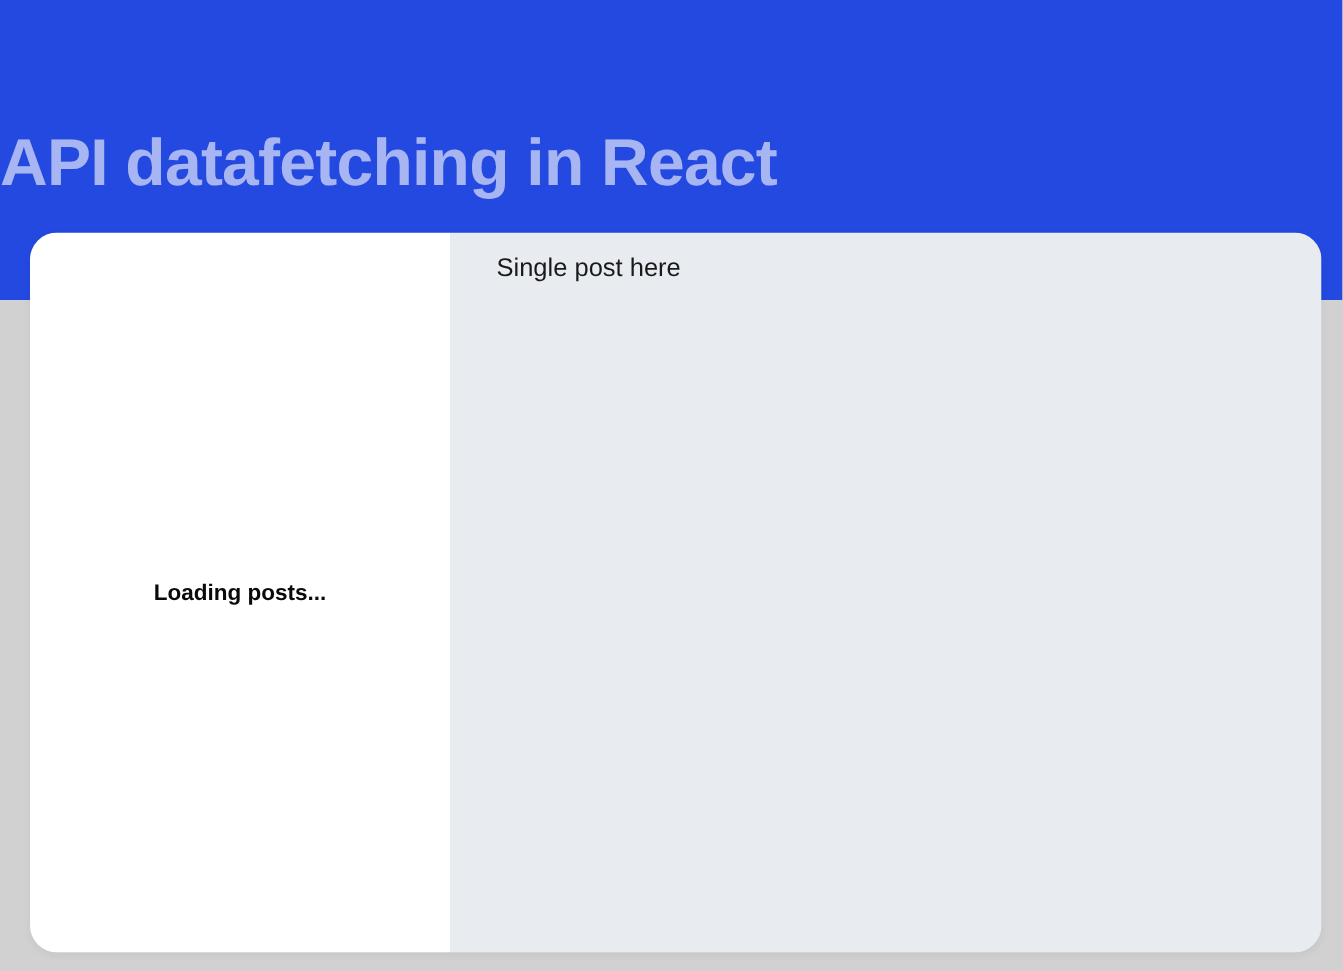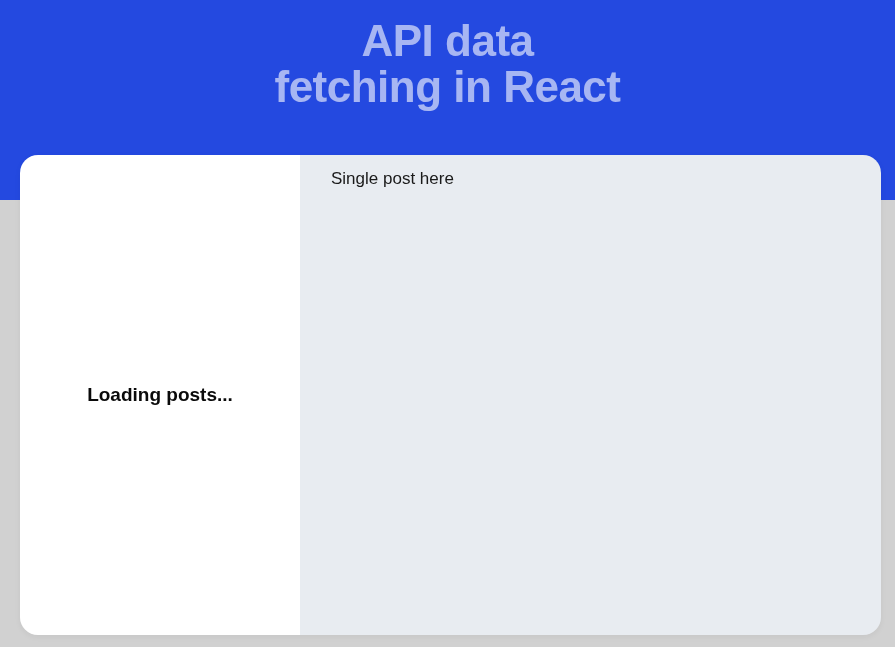--- a/index.html
+++ b/index.html
@@ -15,21 +15,21 @@
       height: 647px;
       overflow: hidden;
       position: relative;
     }
 
     .header {
       width: 100%;
       height: 200px;
       background: #2449e0;
       display: flex;
-      flex-direction: column;
+      flex-direction: row;
       align-items: center;
       justify-content: flex-start;
       padding-top: 18px;
     }
 
     .title-line {
       font-size: 44px;
       font-weight: 700;
       color: rgba(255, 255, 255, 0.6);
       line-height: 1.05;
@@ -50,21 +50,21 @@
 
     .sidebar {
       width: 280px;
       background: #ffffff;
       display: flex;
       align-items: center;
       justify-content: center;
     }
 
     .sidebar-text {
-      font-size: 19px;
+      font-size: 15px;
       font-weight: 700;
       color: #0a0a0a;
     }
 
     .content {
       flex: 1;
       background: #e8ecf1;
       padding: 14px 31px;
     }
 

